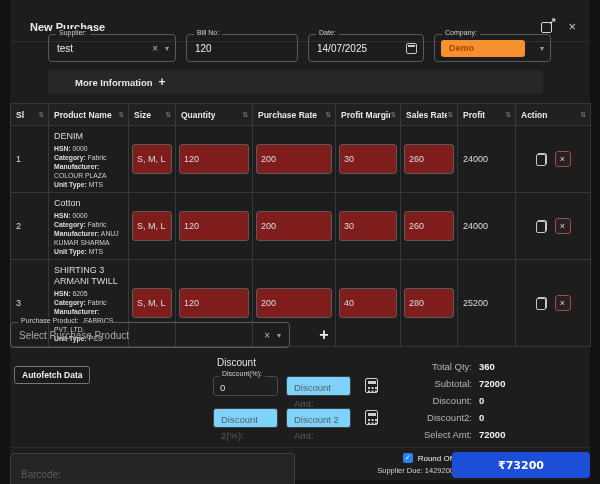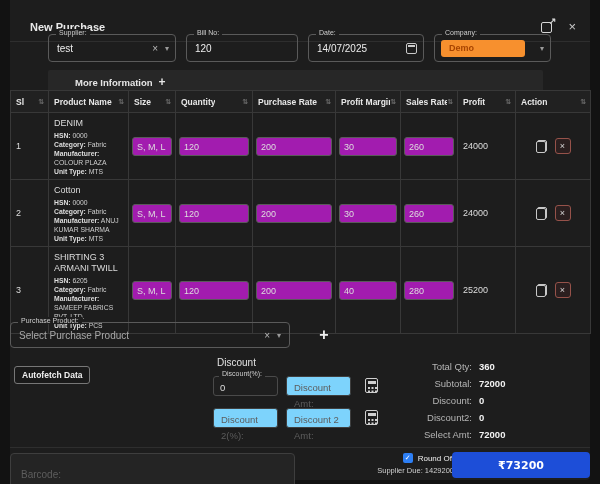--- a/index.html
+++ b/index.html
@@ -39,36 +39,36 @@
                   display:flex; align-items:center; padding-left:6px; }
   .company-pill .val { font-size:9px; font-weight:bold; color:#a84400; }
 
   
   .more-info { position:absolute; left:38px; top:70px; width:495px; height:24px; background:#272727;
                border-radius:2px; display:flex; align-items:center; cursor:pointer; }
   .more-info span.txt { margin-left:27px; font-size:9.5px; font-weight:bold; color:#e6e6e6; }
   .more-info span.plus { margin-left:6px; font-size:12px; font-weight:bold; color:#e6e6e6; }
 
   
-  table { position:absolute; left:0; top:90px; width:580px; border-collapse:collapse;
+  table { position:absolute; left:0; top:103px; width:580px; border-collapse:collapse;
           table-layout:fixed; }
   th, td { border:1px solid #383838; }
   th { height:22px; background:#212121; }
   .th-inner { display:flex; align-items:center; justify-content:space-between; padding:0 4px 0 5px; }
   .th-inner .lbl { font-size:8.5px; font-weight:bold; color:#e8e8e8; white-space:nowrap;
                    overflow:hidden; }
   .sort { font-size:7px; color:#6f6f6f; font-family:"DejaVu Sans",sans-serif; cursor:pointer; }
   td { vertical-align:middle; color:#dedede; }
   td.cell-sl { padding-left:5px; font-size:9px; }
   td.cell-name { vertical-align:top; padding:5px 4px 3px 5px; }
   .pname { font-size:9px; color:#dcdcdc; line-height:11px; margin-bottom:2px; }
   .pdetail { font-size:6.8px; color:#cfcfcf; line-height:9px; }
   .pdetail b { font-weight:bold; color:#dedede; }
   .cell-input { padding:0 3px; }
-  .tbl-input { width:100%; height:19px; background:#a21caf; border:1px solid #5a5a5a;
+  .tbl-input { width:100%; height:30px; background:#7f1d1d; border:1px solid #5a5a5a;
                border-radius:3px; color:#dedede; font-size:9px; padding:0 4px;
                font-family:"Liberation Sans",sans-serif; }
   td.cell-total { padding-left:5px; font-size:9px; }
   td.cell-action { text-align:center; }
   .action-wrap { display:flex; align-items:center; justify-content:center; gap:8px; }
   .copy-icon { position:relative; width:11px; height:13px; cursor:pointer; }
   .copy-icon::before { content:""; position:absolute; right:0; top:0; width:8px; height:10px;
                        border:1px solid #c8c8c8; border-radius:2px; }
   .copy-icon::after { content:""; position:absolute; left:0; bottom:0; width:8px; height:10px;
                       border:1px solid #c8c8c8; border-radius:2px; background:#1d1d1d; }

